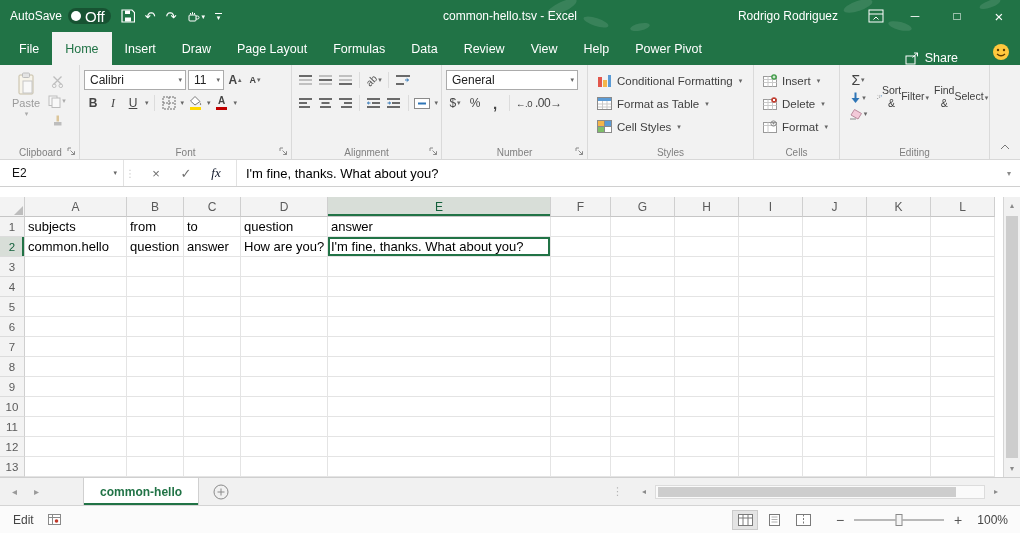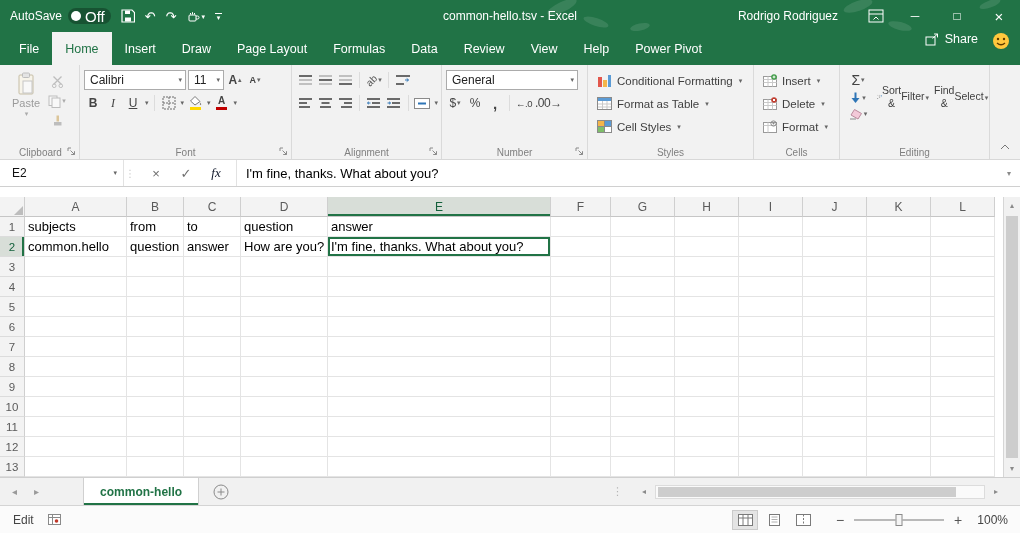--- a/index.html
+++ b/index.html
@@ -26,21 +26,21 @@
   .rdobtn{width:36px;height:100%;display:flex;align-items:center;justify-content:center}
   .winbtn{width:42px;height:100%;display:flex;align-items:center;justify-content:center;font-size:12px;color:#fff}
   .winbtn.close{font-size:15px}
 
   
   .tabrow{height:33px;background:#217346;display:flex;align-items:stretch;color:#fff}
   .tabs{display:flex;align-items:stretch;padding-left:6px}
   .rtab{display:flex;align-items:center;padding:0 13px;font-size:12.5px;white-space:nowrap}
   .rtab.active{background:#f2f2f2;color:#217346}
   .tellme{display:flex;align-items:center;gap:7px;margin-left:16px;font-size:12.5px;white-space:nowrap}
-  .tr-right{margin-left:auto;display:flex;align-items:flex-start;gap:14px;padding-right:10px}
+  .tr-right{margin-left:auto;display:flex;align-items:flex-end;gap:34px;padding-right:10px}
   .share{display:flex;align-items:center;gap:6px;font-size:12.5px}
 
   
   .ribbon{height:95px;background:#f2f2f2;border-bottom:1px solid #d8d8d8;display:flex;align-items:stretch;padding-left:2px;position:relative}
   .rgroup{position:relative;border-right:1px solid #dadada;padding:4px 3px 16px 4px;flex:none}
   .glabel{position:absolute;bottom:1px;left:0;right:0;text-align:center;font-size:10px;color:#7f7f7f}
   .launcher{position:absolute;right:2px;bottom:2px;width:11px;height:11px;display:flex;align-items:center;justify-content:center}
   .g-clipboard{width:78px}.g-font{width:212px}.g-align{width:150px}.g-number{width:146px}
   .g-styles{width:166px}.g-cells{width:86px}.g-edit{width:150px}
   .rrow{display:flex;align-items:center;gap:2px;height:24px}

